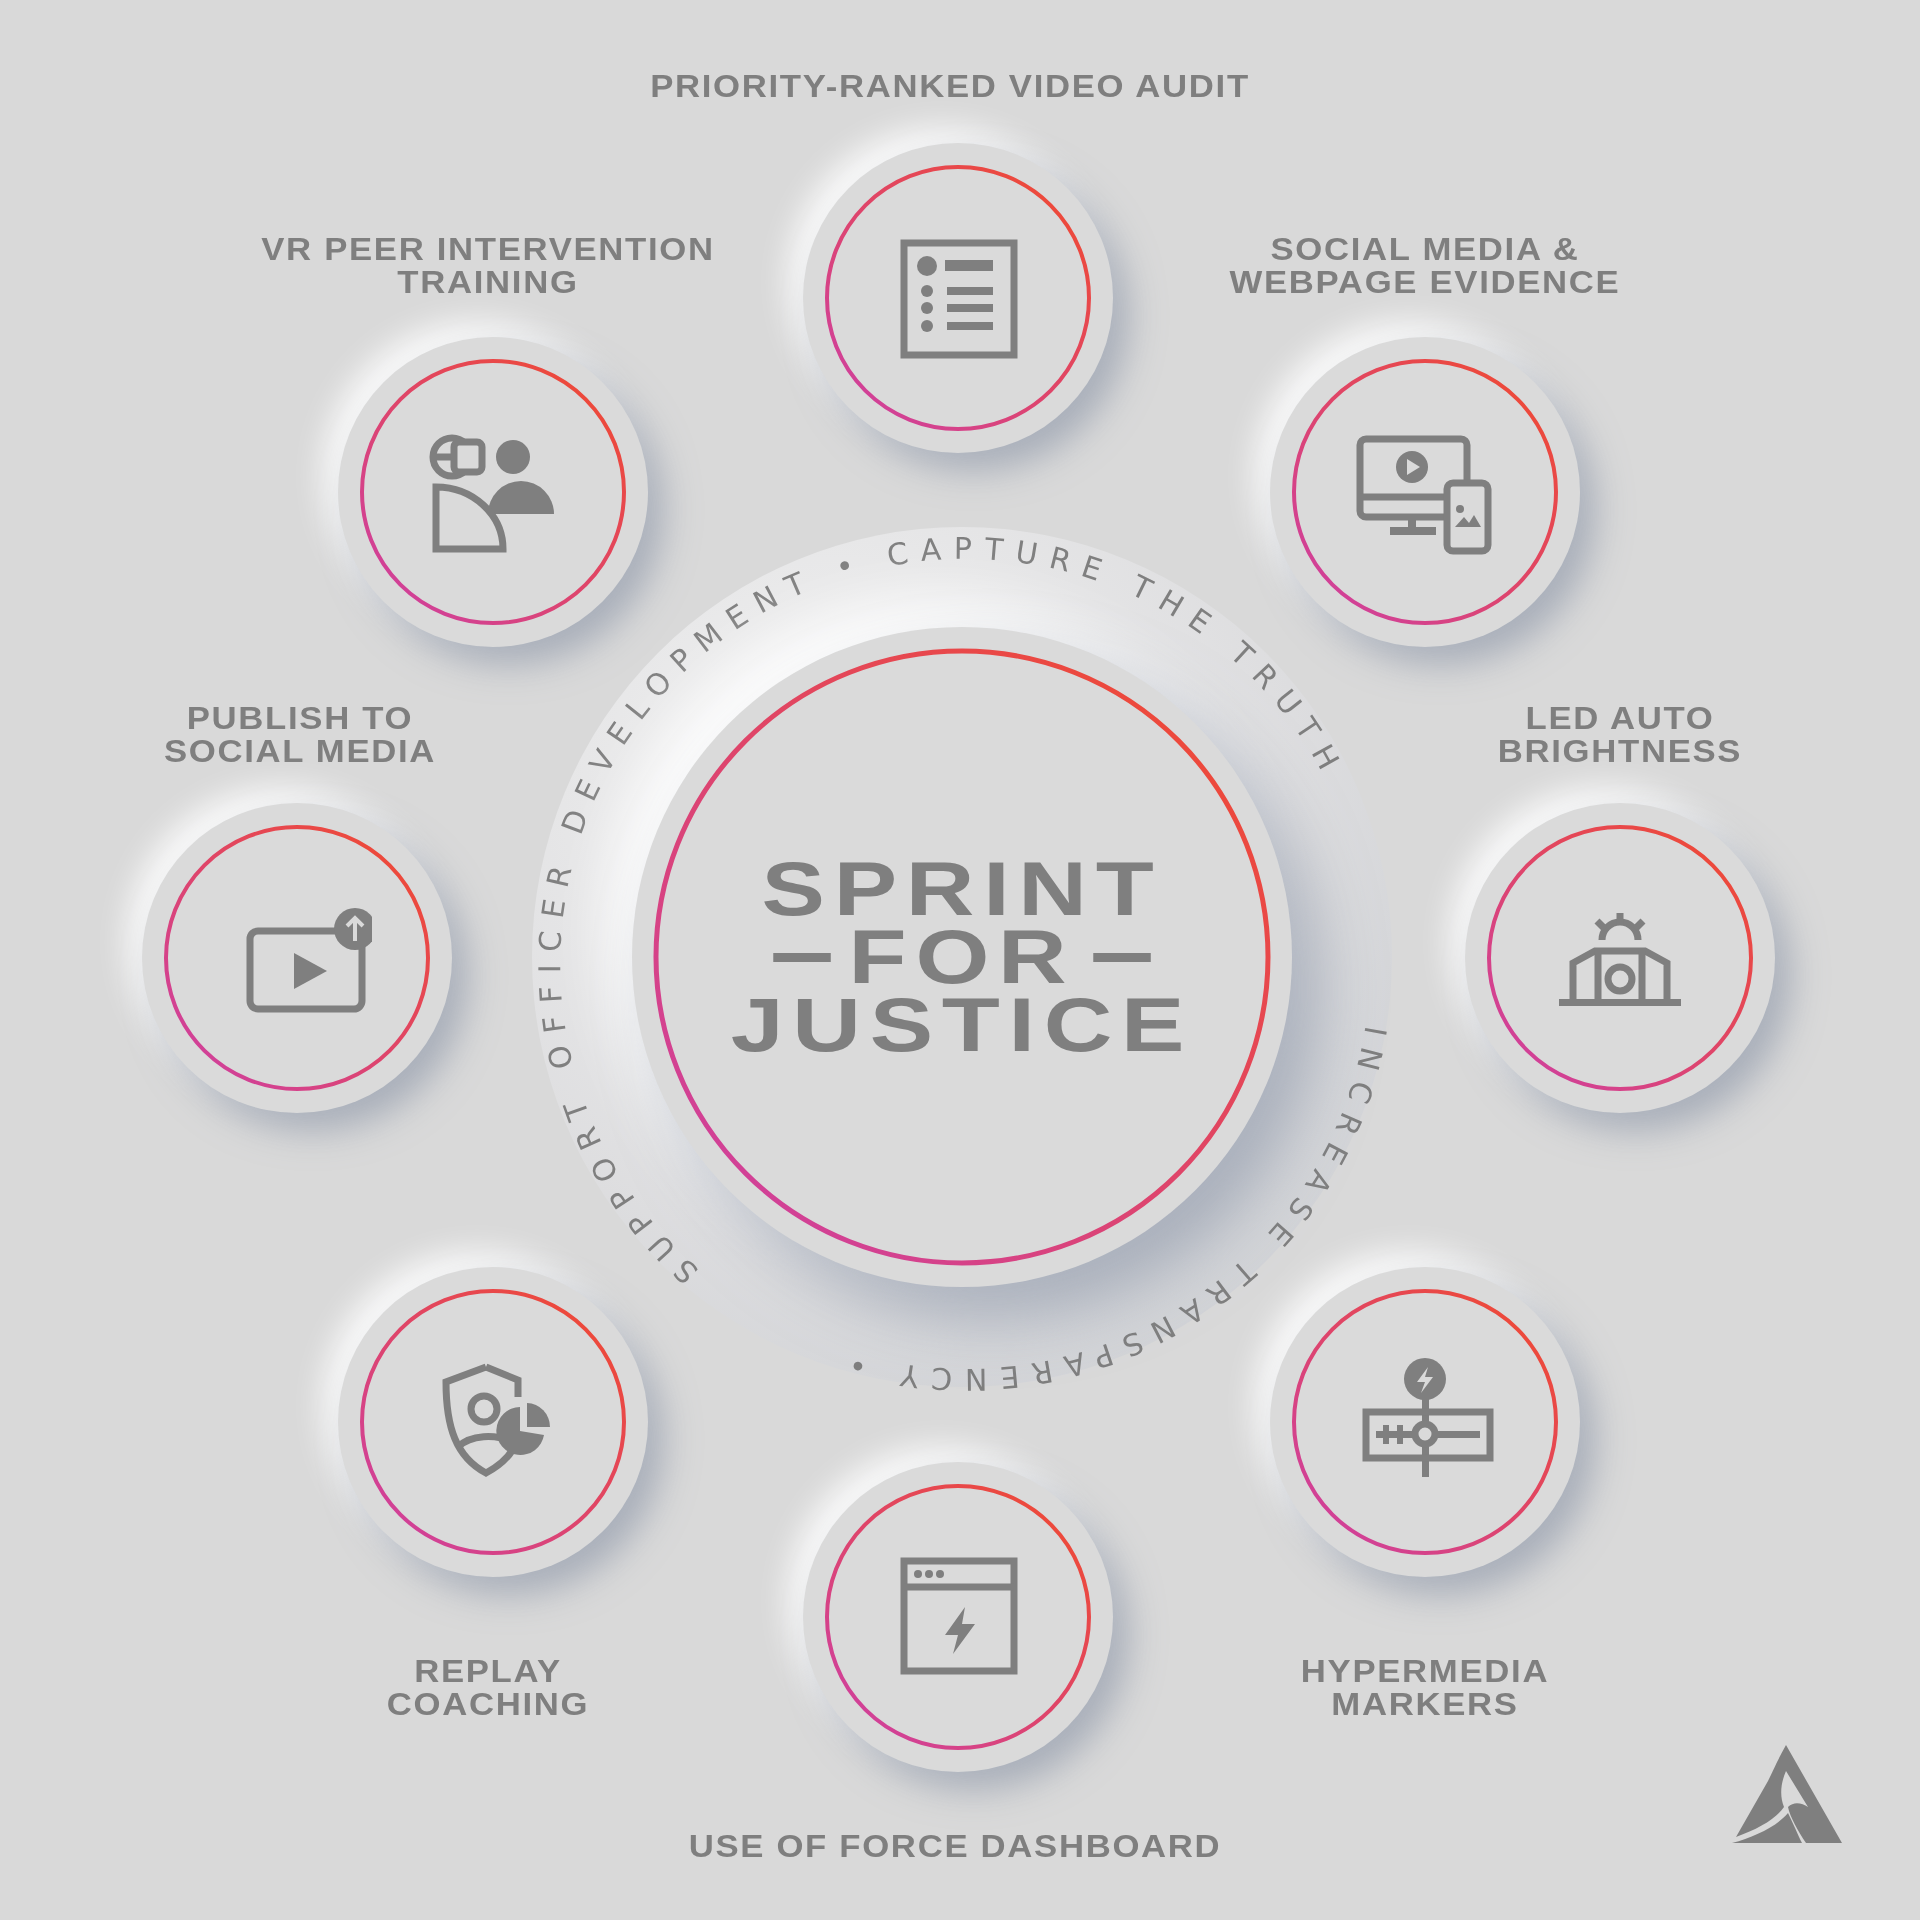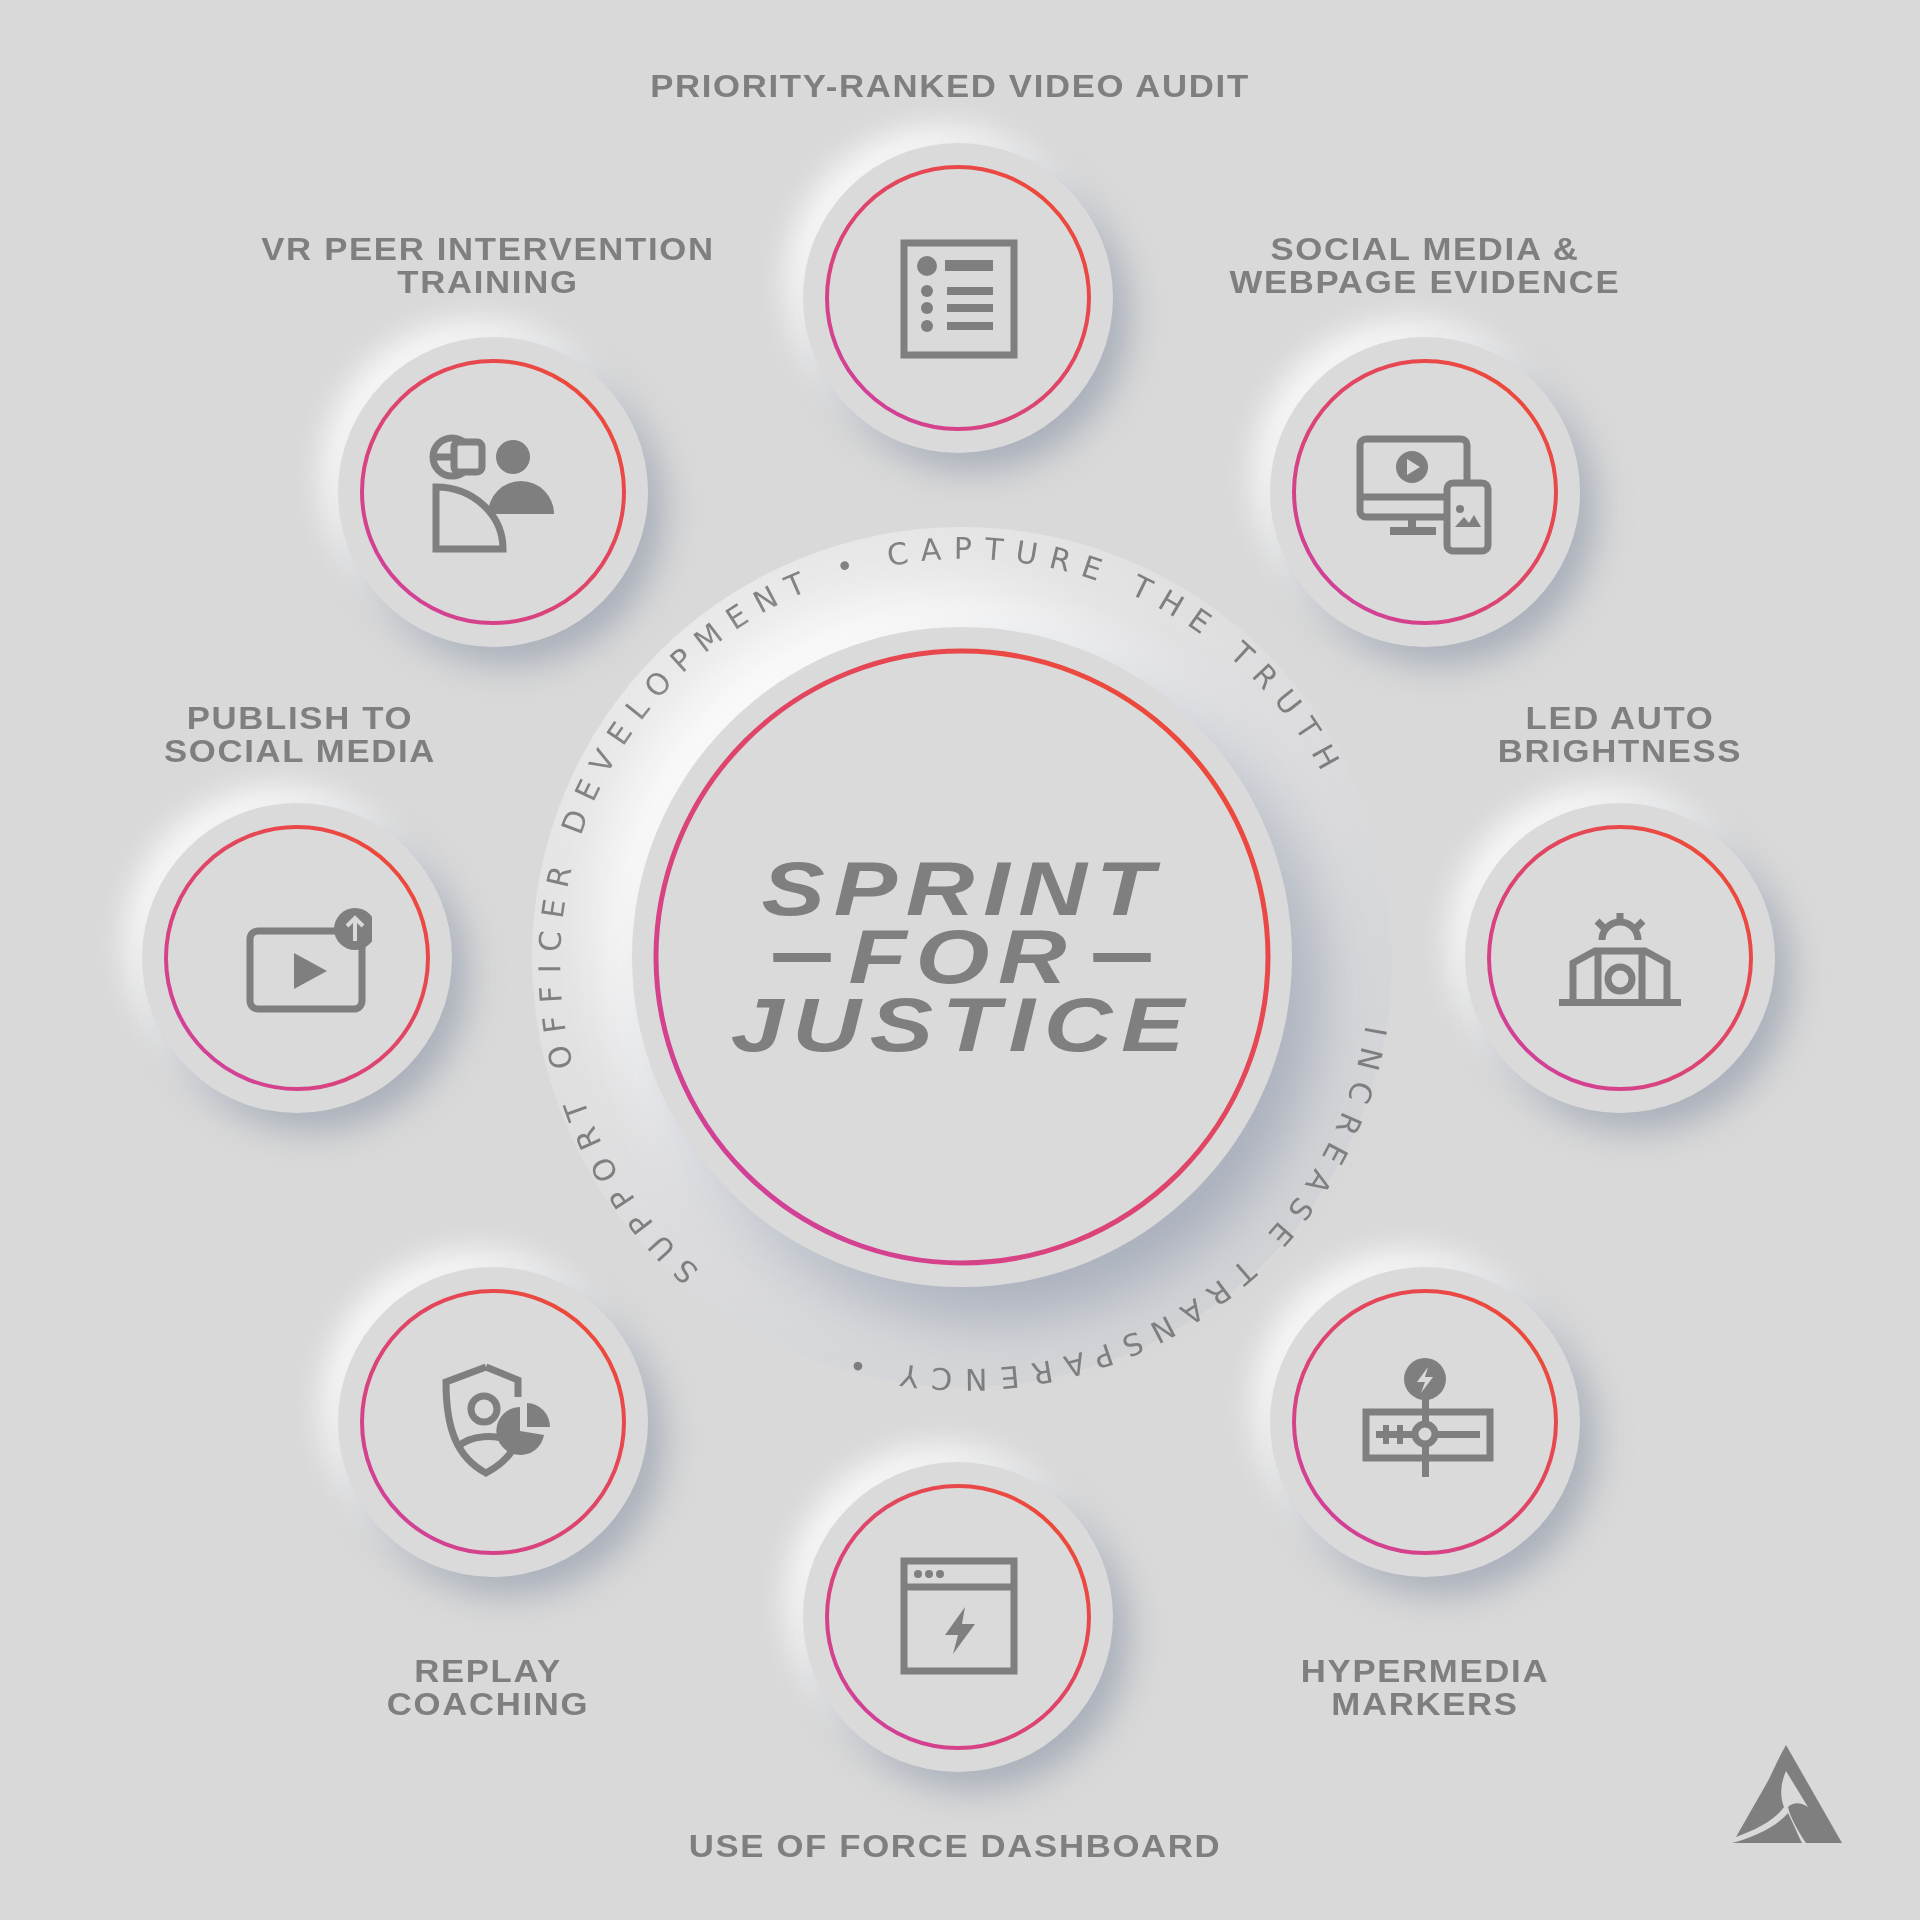--- a/index.html
+++ b/index.html
@@ -35,21 +35,20 @@
     .node svg.ring { position: absolute; left: 0; top: 0; }
     .node .icon { position: absolute; left: 50%; top: 50%; width: 150px; height: 150px; margin-left: -75px; margin-top: -75px; }
     .hub {
       position: absolute;
       left: 962px; top: 957px;
       width: 660px; height: 660px;
       margin-left: -330px; margin-top: -330px;
       border-radius: 50%;
       background: #dadada;
       box-shadow: 28px 32px 60px rgba(130,140,160,0.55), -26px -26px 54px rgba(255,255,255,0.9);
-      font-style: italic;
     }
     .halo {
       position: absolute;
       left: 962px; top: 957px;
       width: 860px; height: 860px;
       margin-left: -430px; margin-top: -430px;
       border-radius: 50%;
       background: radial-gradient(circle at 35% 30%, rgba(245,245,245,0.9) 0%, rgba(225,225,228,0.6) 55%, rgba(195,200,210,0.35) 80%, rgba(217,217,217,0) 100%);
     }
     .hub svg.ring { position: absolute; left: 0; top: 0; }

